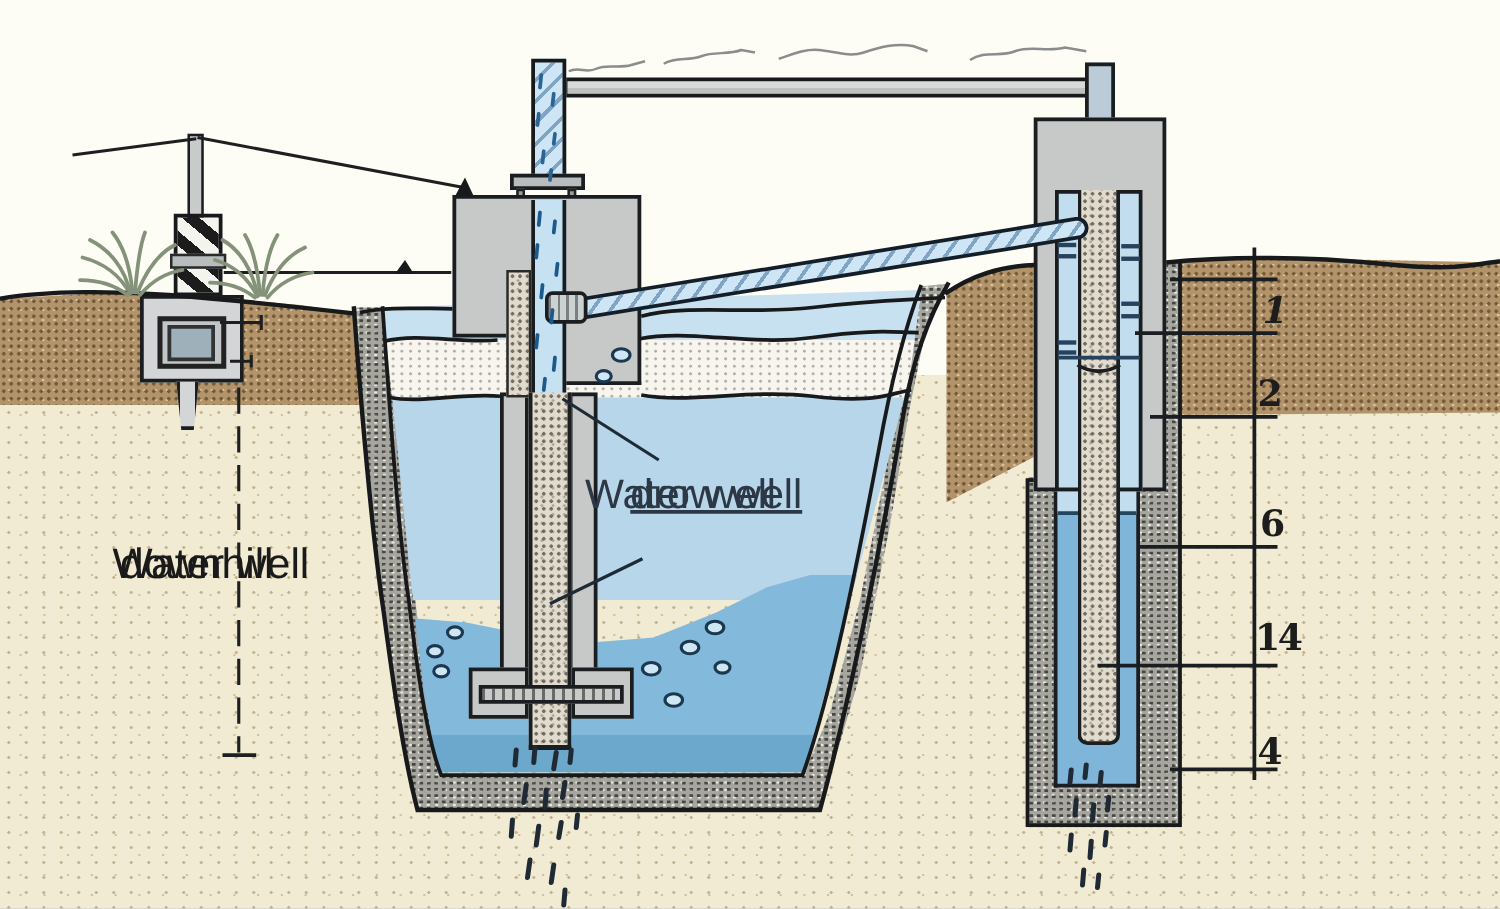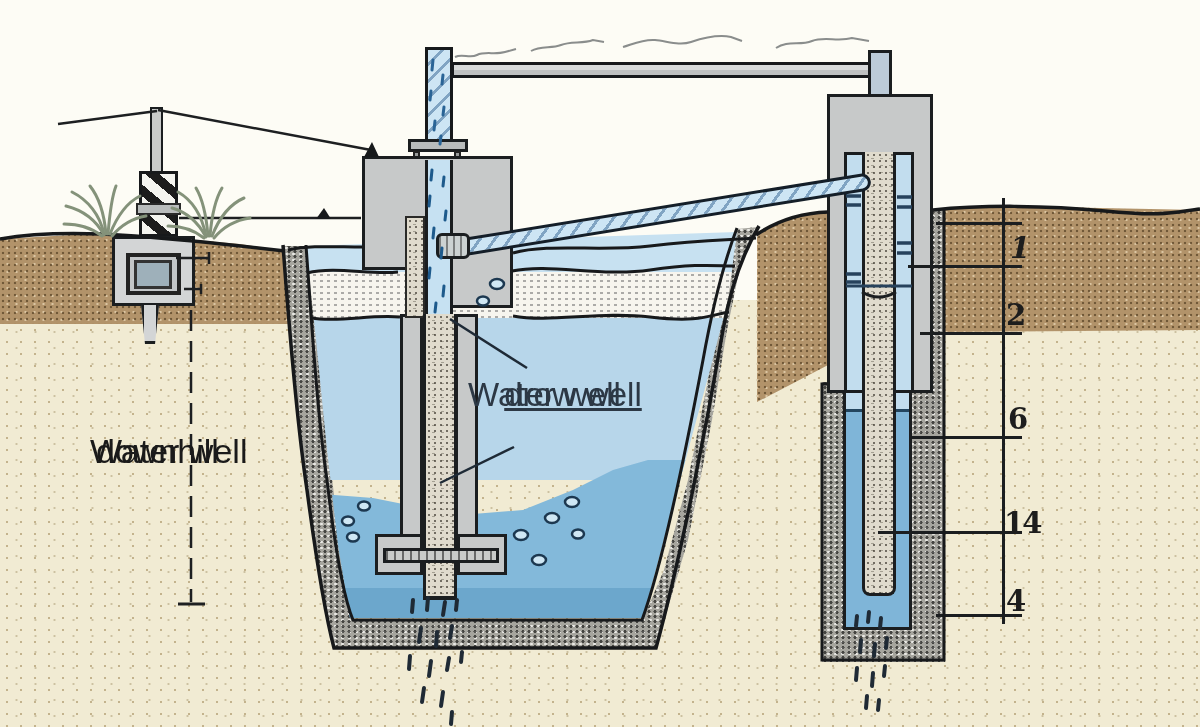--- a/index.html
+++ b/index.html
@@ -119,21 +119,21 @@
   <div style="left:936px;top:222px;width:86px;height:3px;background:#1b1e20;z-index:40;"></div>
   <div style="left:908px;top:265px;width:114px;height:3px;background:#1b1e20;z-index:40;"></div>
   <div style="left:920px;top:332px;width:102px;height:3px;background:#1b1e20;z-index:40;"></div>
   <div style="left:910px;top:436px;width:112px;height:3px;background:#1b1e20;z-index:40;"></div>
   <div style="left:878px;top:531px;width:144px;height:3px;background:#1b1e20;z-index:40;"></div>
   <div style="left:936px;top:614px;width:86px;height:3px;background:#1b1e20;z-index:40;"></div>
 
   <div class="num" style="left:1010px;top:231px;font-style:italic;">1</div>
   <div class="num" style="left:1006px;top:298px;">2</div>
   <div class="num" style="left:1008px;top:402px;">6</div>
-  <div class="num" style="left:1004px;top:506px;letter-spacing:-2px;text-align:center;">14</div>
+  <div class="num" style="left:1004px;top:493px;letter-spacing:-2px;text-align:center;">14</div>
   <div class="num" style="left:1006px;top:584px;">4</div>
 
   <div class="lbl" style="left:90px;top:430px;width:200px;font-size:34px;color:#1a1a1a;">
     <div>Water well</div>
     <div style="position:static;margin-left:6px;">downhill</div>
   </div>
   <div class="lbl" style="left:468px;top:374px;width:210px;font-size:33px;color:#2c3845;text-align:center;">
     <div>Water well</div>
     <div style="position:static;text-decoration:underline;">drow well</div>
   </div>

